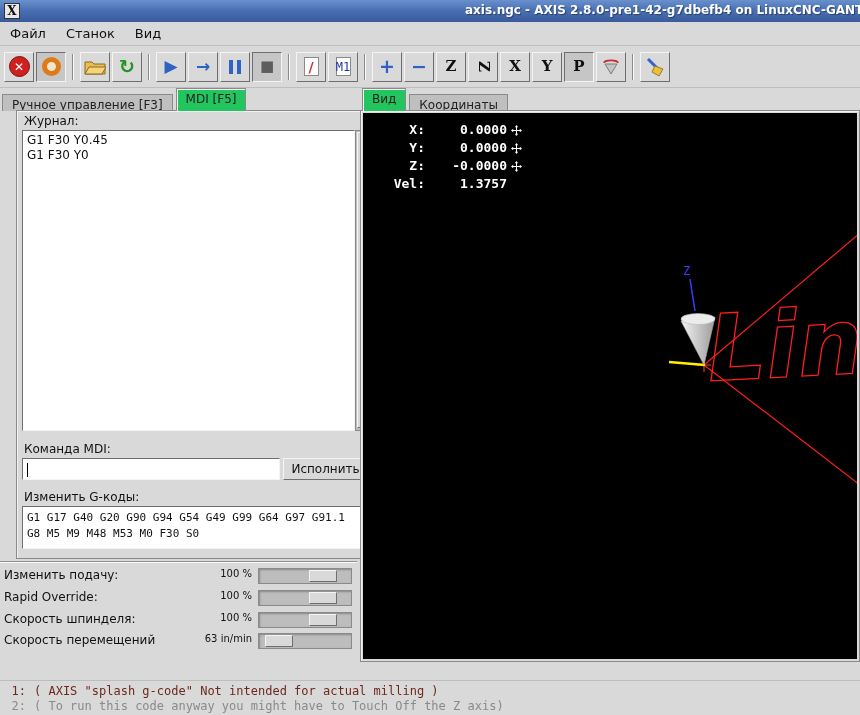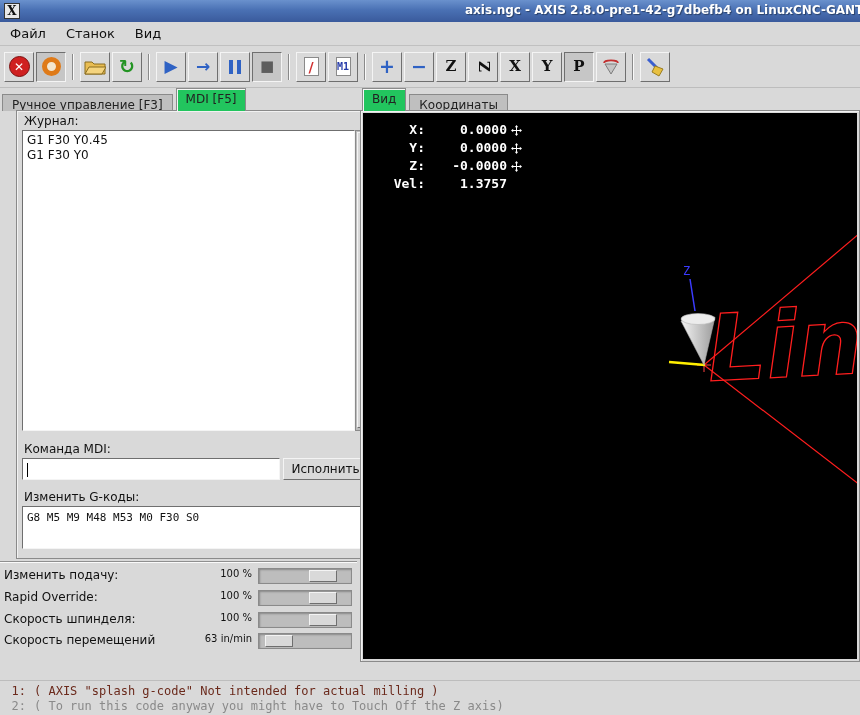--- a/index.html
+++ b/index.html
@@ -36,21 +36,21 @@
     color:#fff; font-weight:bold; font-size:12px; display:flex; align-items:center; justify-content:center; }
   .icon-power { width:19px; height:19px; border-radius:50%; border:5px solid #df7a18; background:#f3e6cf; }
   .glyph-blue { color:#2f62c4; font-size:17px; line-height:1; }
   .glyph-blue.b { font-weight:bold; }
   .pause-bar { width:4px; height:14px; background:#2f62c4; margin:0 2px; }
   .glyph-stop { color:#5d5d5d; font-size:15px; line-height:1; }
   .glyph-reload { color:#239423; font-size:19px; font-weight:bold; line-height:1; }
   .page { width:15px; height:19px; background:#fff; border:1px solid #8a8a8a;
     display:flex; align-items:center; justify-content:center; }
   .page .slash { color:#d03030; font-weight:bold; font-size:14px; line-height:1; }
-  .page .m1 { color:#2238a8; font-weight:bold; font-size:10px; font-family:"DejaVu Sans Mono",monospace; }
+  .page .m1 { color:#2238a8; font-weight:normal; font-size:12px; font-family:"DejaVu Sans Mono",monospace; }
   .glyph-letter { font-family:"DejaVu Serif",serif; font-weight:bold; font-size:15px; color:#101010; line-height:1; }
   .rot90 { transform:rotate(90deg); display:inline-block; }
   .glyph-zoom { color:#2f62c4; font-weight:bold; font-size:19px; line-height:1; }
 
   
   .tabs { position:absolute; top:88px; height:23px; display:flex; align-items:flex-end; }
   #left-tabs { left:2px; } #right-tabs { left:362px; }
   .tab { height:17px; padding:3px 9px 2px 9px; background:#bfbfbf; border:1px solid #8a8a8a; border-bottom:none;
     margin-right:3px; font-size:12px; color:#222; white-space:nowrap; }
   .tab.selected { height:23px; background:#22c55e; box-shadow:inset 1px 1px 0 #f6f6f6; position:relative; z-index:3; }
@@ -229,20 +229,21 @@
     <div id="mdi-row">
       <div id="mdi-input-wrap" class="sunken-white">
         <input value="" style="">
         <span class="caret"></span>
       </div>
       <div id="mdi-go" class="raised">Исполнить</div>
     </div>
 
     <div class="panel-label" style="top:379px;">Изменить G-коды:</div>
     <div id="gcodes-box" class="sunken-white">
+      <div>G1 G17 G40 G20 G90 G94 G54 G49 G99 G64 G97 G91.1</div>
       <div>G8 M5 M9 M48 M53 M0 F30 S0</div>
     </div>
   </div>
 
   <div id="hsep"></div>
 
   <div class="slider-row" style="top:566px;">
     <span class="s-label">Изменить подачу:</span>
     <span class="s-value">100 %</span>
     <div class="trough">

